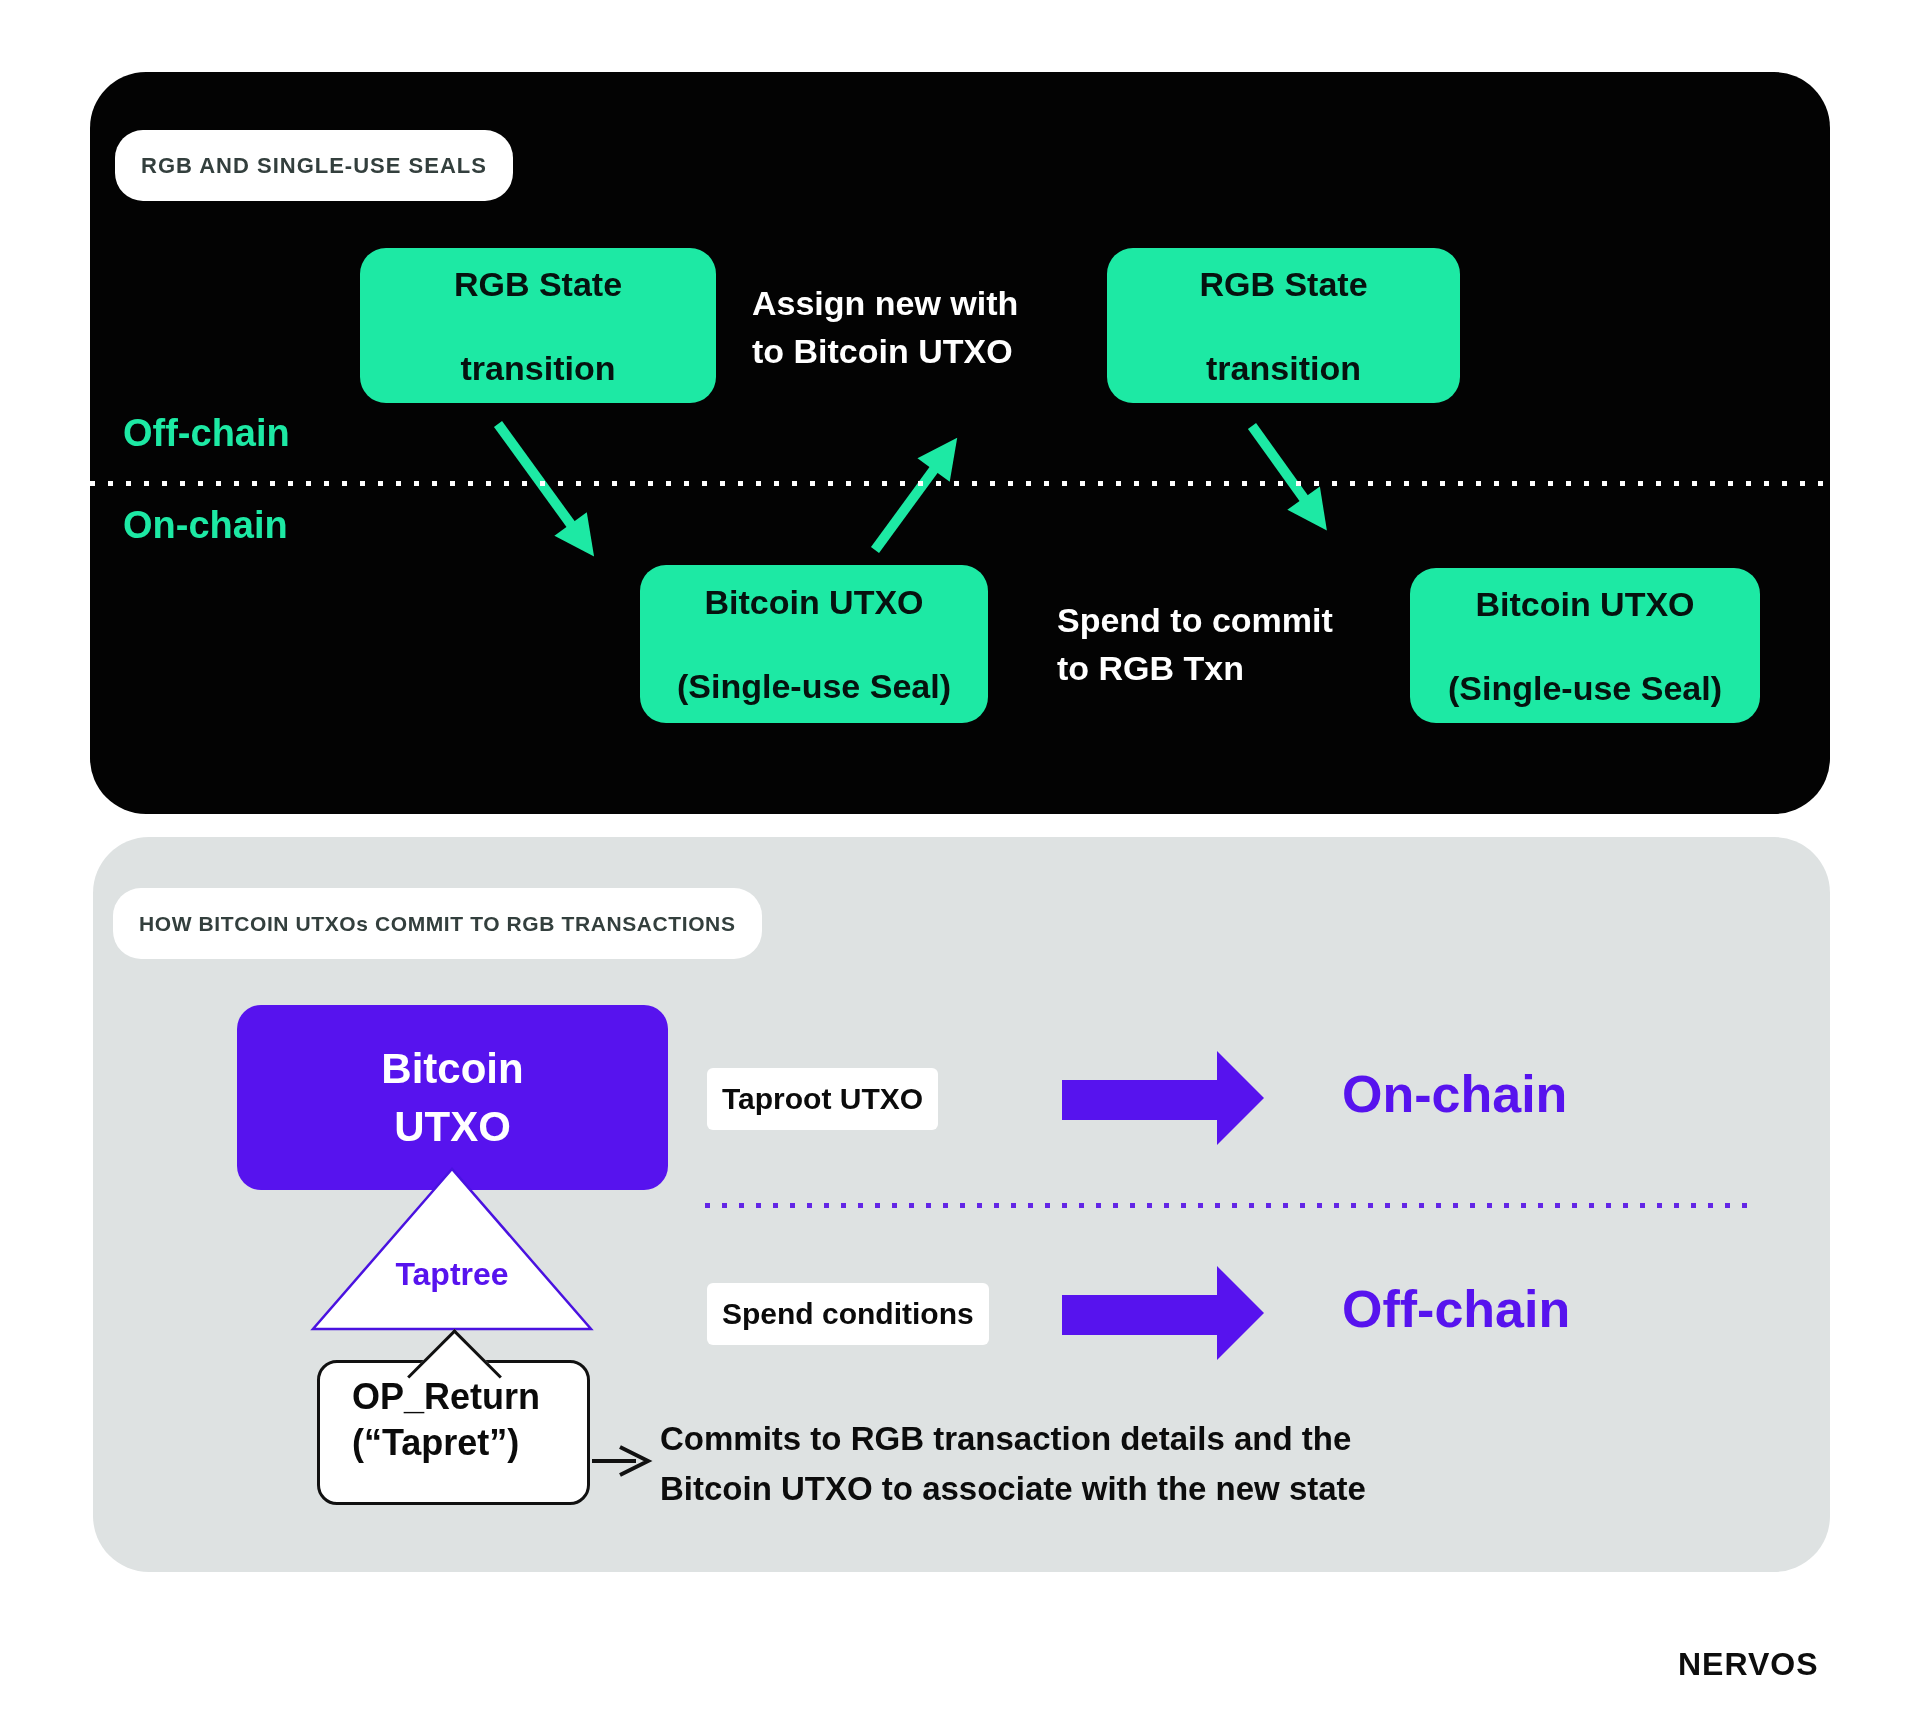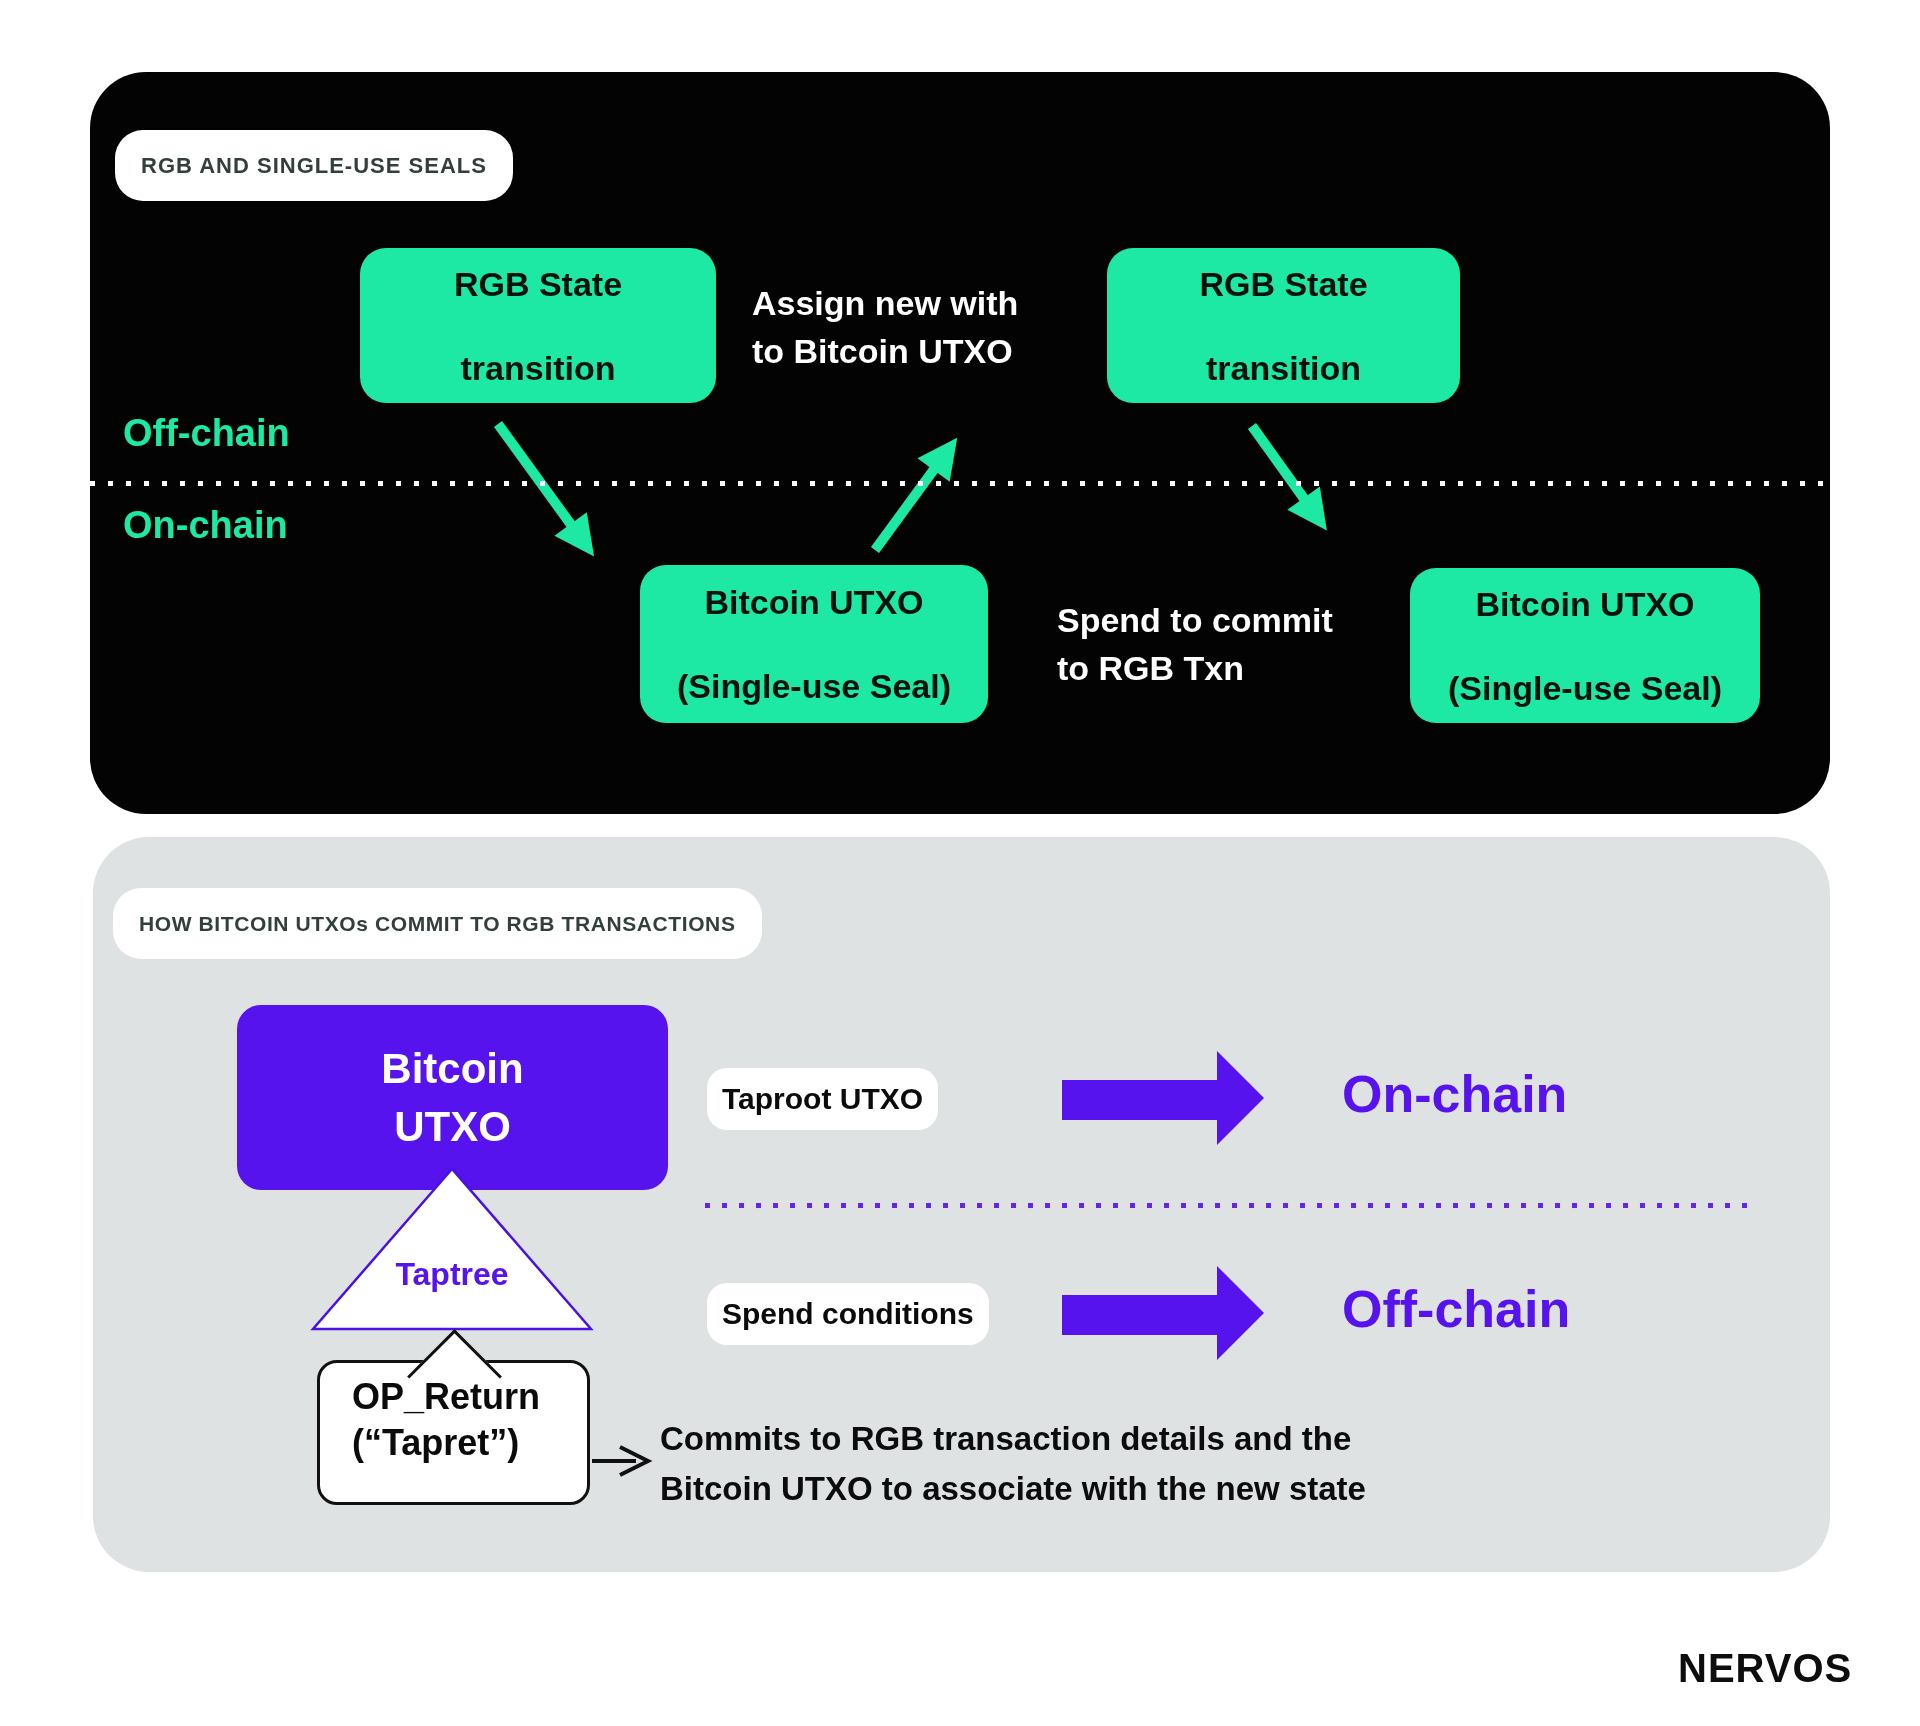--- a/index.html
+++ b/index.html
@@ -40,30 +40,30 @@
               display:flex;flex-direction:column;align-items:center;justify-content:center;
               color:#ffffff;font-weight:700;font-size:42px;line-height:58px;text-align:center;}
   .taptree{left:352px;top:1256px;width:200px;text-align:center;color:#5713ee;
            font-weight:700;font-size:32px;}
   .bubble{left:317px;top:1360px;width:273px;height:145px;background:#ffffff;border:3px solid #111111;
           border-radius:20px;box-sizing:border-box;}
   .bubble-text{left:352px;top:1374px;color:#0b0b0b;font-weight:700;font-size:36px;line-height:46px;
                white-space:nowrap;}
   .notch{left:421px;top:1343px;width:64px;height:64px;background:#ffffff;
          border-top:3px solid #111111;border-left:3px solid #111111;transform:rotate(45deg);}
-  .row-pill{height:62px;line-height:62px;padding:0 15px;background:#ffffff;border-radius:20px;
+  .row-pill{height:62px;line-height:62px;padding:0 15px;background:#ffffff;border-radius:6px;
             color:#0b0b0b;font-weight:700;font-size:30px;white-space:nowrap;}
   .row-pill.r1{left:707px;top:1068px;}
   .row-pill.r2{left:707px;top:1283px;}
   .dest{color:#5713ee;font-weight:800;font-size:52px;white-space:nowrap;}
   .dest.d1{left:1342px;top:1064px;}
   .dest.d2{left:1342px;top:1279px;}
   .commits{left:660px;top:1414px;color:#0c0c0c;font-weight:700;font-size:33px;line-height:50px;
            white-space:nowrap;}
-  .logo{left:1678px;top:1646px;color:#0d0d0d;font-weight:900;font-size:40px;letter-spacing:1px;}
+  .logo{left:1678px;top:1646px;color:#0d0d0d;font-weight:900;font-size:32px;letter-spacing:1px;}
   svg.overlay{position:absolute;left:0;top:0;pointer-events:none;}
 </style>
 </head>
 <body>
 
 <div class="stage">
 
   <div class="abs panel-black"></div>
   <div class="abs panel-gray"></div>
 

